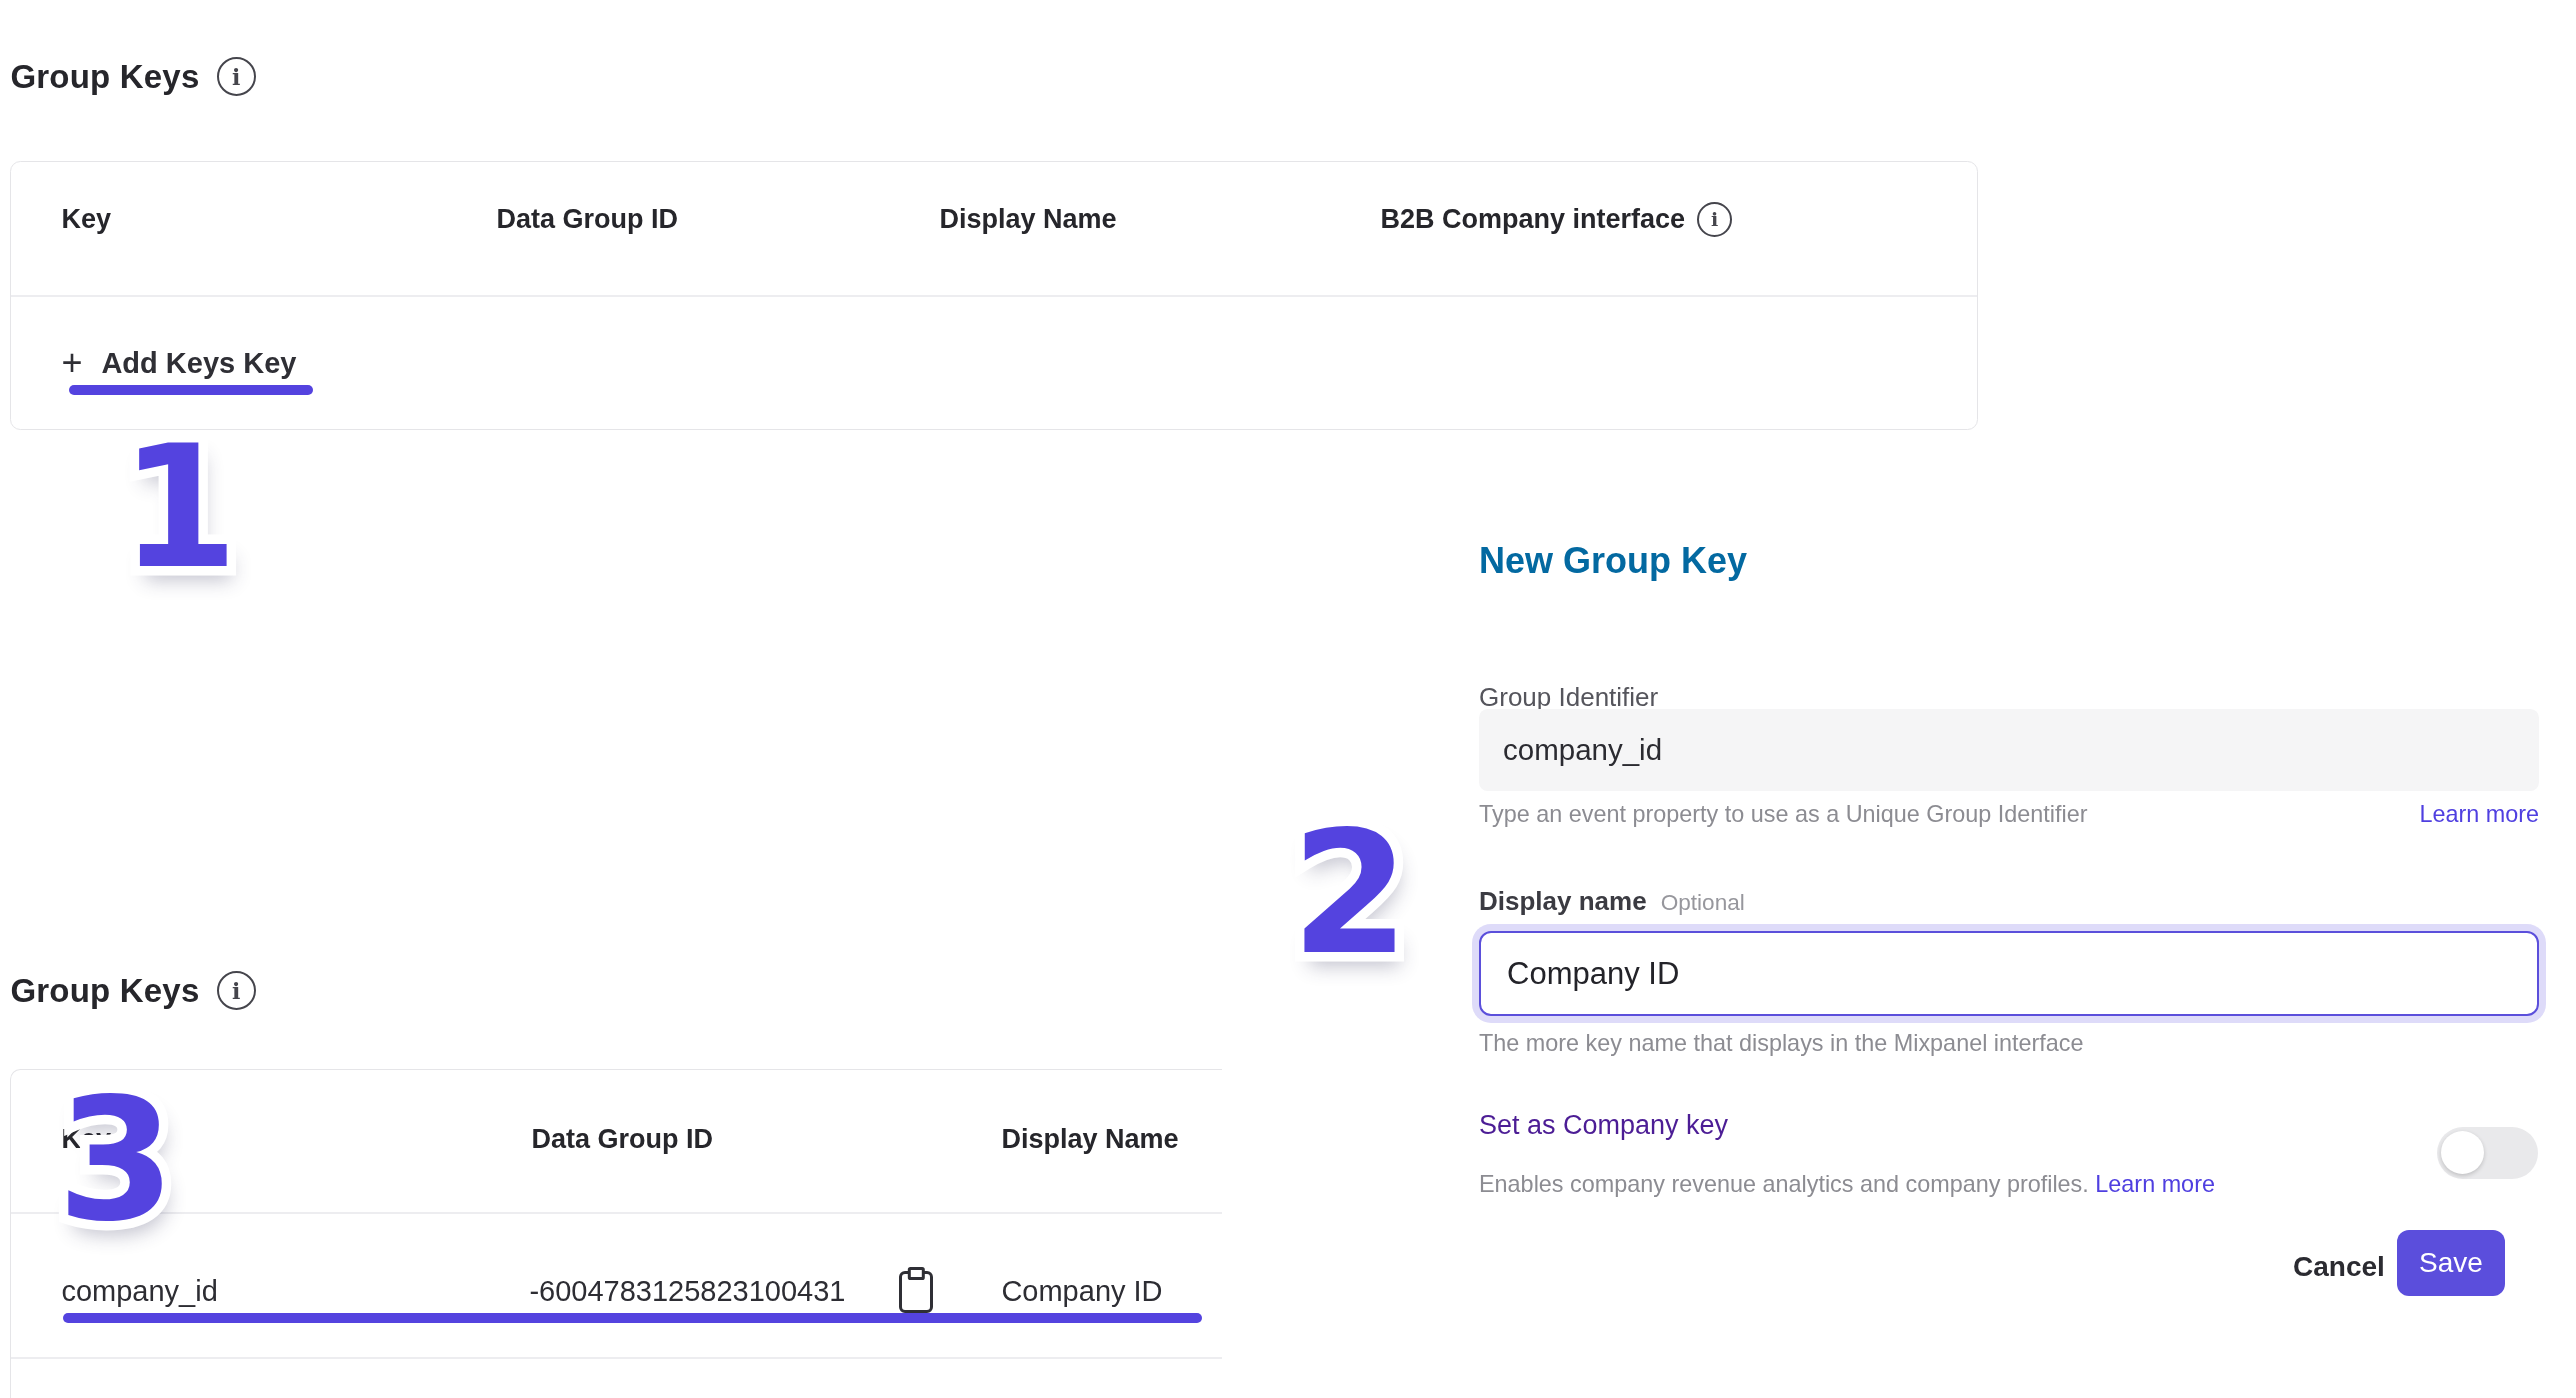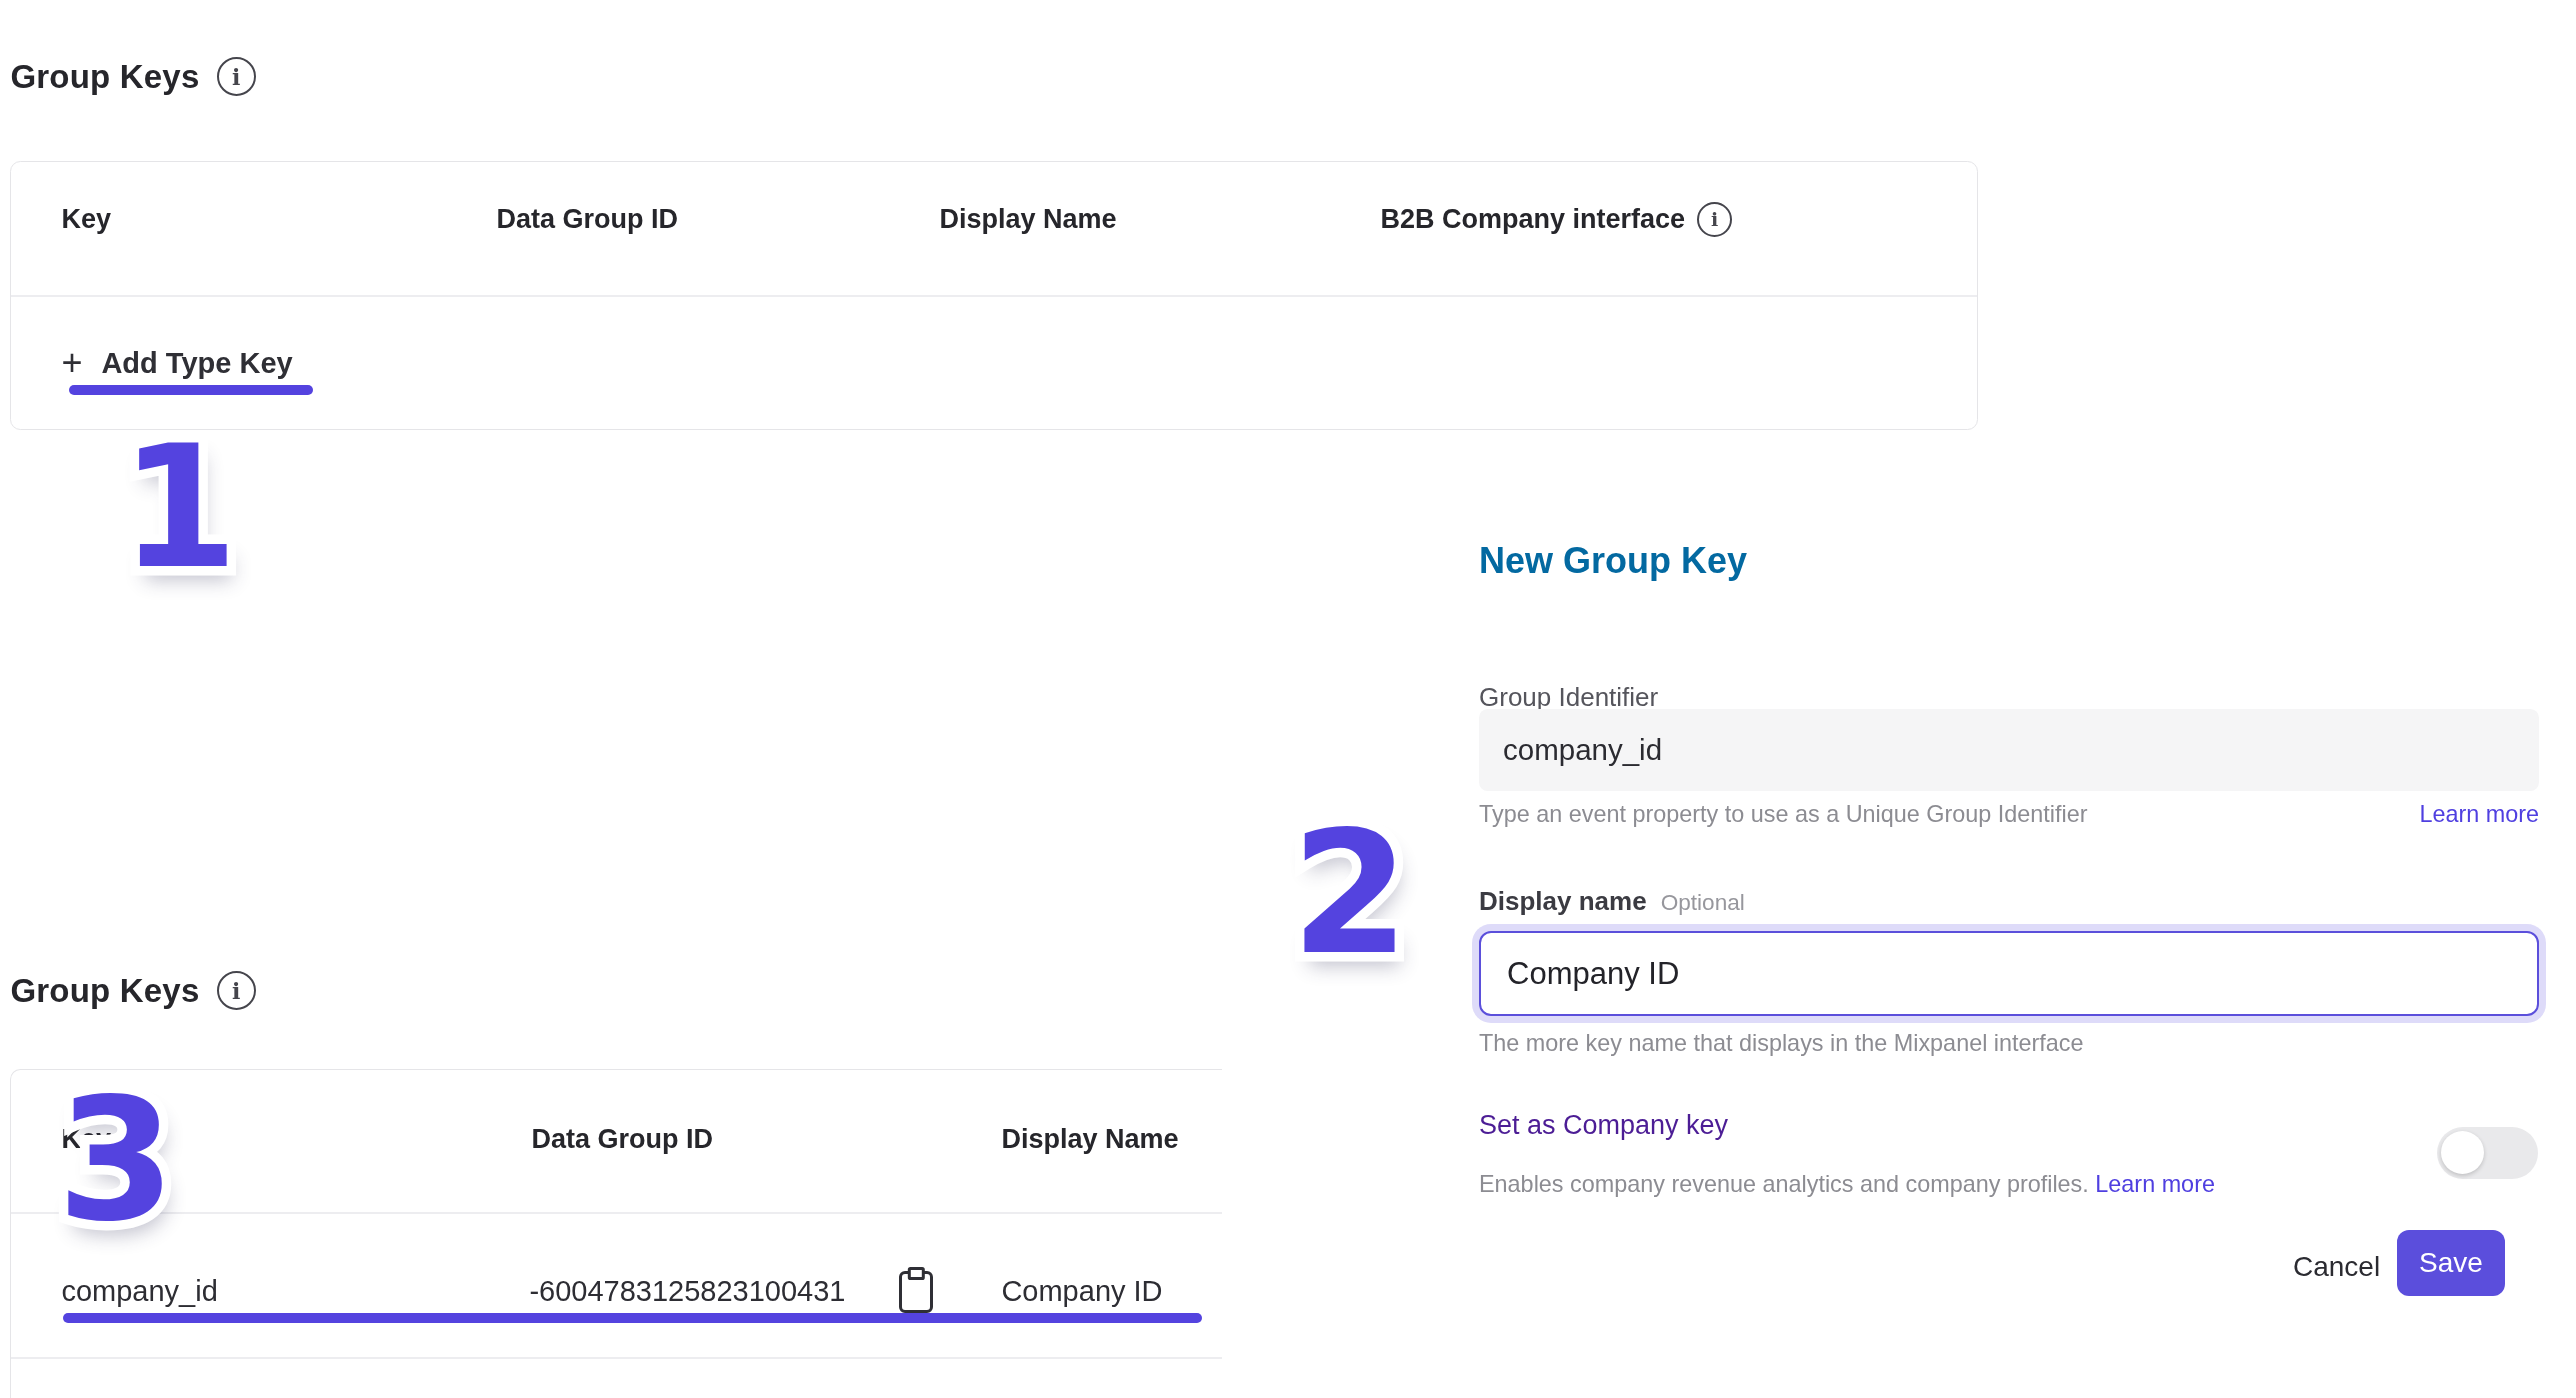--- a/index.html
+++ b/index.html
@@ -52,21 +52,21 @@
   .helper-row{position:absolute;display:flex;justify-content:space-between;font-size:23.4px;color:#8c8c92;}
   .link{color:#4f3fe0;cursor:pointer;text-decoration:none;}
   .link.strong{font-weight:500;}
 
   
   .toggle{position:absolute;width:101px;height:52px;border-radius:26px;background:#e9e9eb;cursor:pointer;}
   .knob{position:absolute;left:4.3px;top:4.3px;width:43px;height:43px;border-radius:50%;background:#fff;
         box-shadow:0 1.7px 4.3px rgba(0,0,0,.18);}
 
   
-  .cancel-btn{position:absolute;font-size:28px;font-weight:400;color:#2b2b31;cursor:pointer;}
+  .cancel-btn{position:absolute;font-size:28px;font-weight:700;color:#2b2b31;cursor:pointer;}
   .save-btn{position:absolute;display:flex;align-items:center;justify-content:center;cursor:pointer;
             background:#5b4edc;color:#fff;font-size:28px;font-weight:500;border-radius:12px;}
 </style>
 </head>
 <body>
 
 <div class="canvas">
 
   <div class="section-title" style="left:10.4px;top:57px;">
     <span>Group Keys</span>
@@ -83,21 +83,21 @@
     <div class="th" style="left:928px;top:31px;height:52px;">
       <span>Display Name</span>
     </div>
     <div class="th" style="left:1369px;top:31px;height:52px;">
       <span>B2B Company interface</span>
       <span class="info-icon" style="width:31px;height:31px;font-size:19px;">i</span>
     </div>
     <div class="hr" style="top:133px;"></div>
     <div class="add-btn" style="left:50px;top:174px;height:54px;">
       <span class="plus">+</span>
-      <span>Add Type Key</span>
+      <span>Add Keys Key</span>
     </div>
   </div>
 
   <div class="ann-underline" style="left:69px;top:385px;width:244px;"></div>
 
   <div class="step" style="left:120px;top:422px;">
     <span class="back">1</span>
     <span class="front">1</span>
   </div>
 

